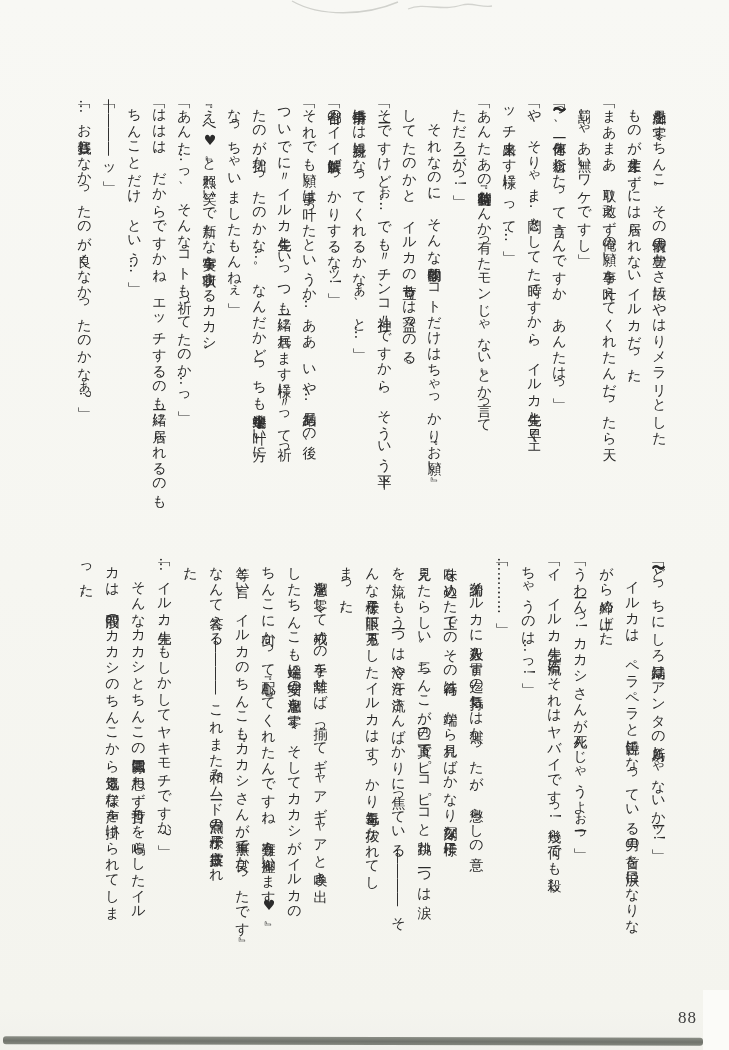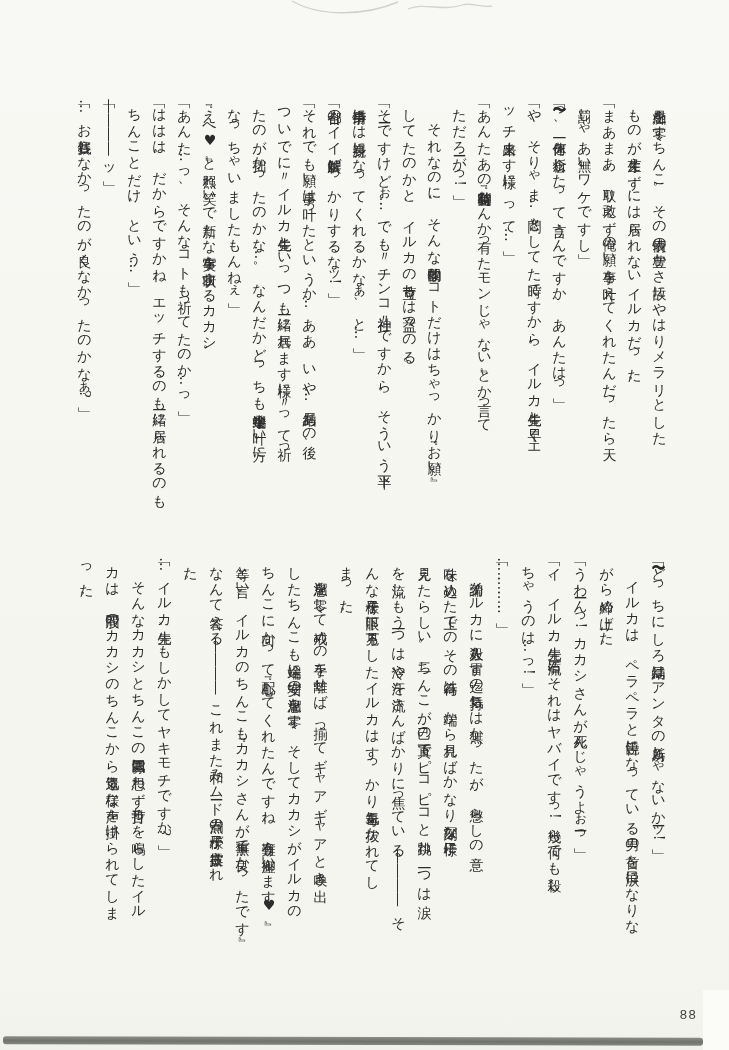--- a/index.html
+++ b/index.html
@@ -22,22 +22,22 @@
     font-size:14px;
     color:#2b2b2b;
     letter-spacing:.2px;
   }
   .vblock .vline{white-space:nowrap;}
   .vblock.top{top:99px;right:57px;height:448px;line-height:25px;}
   .vblock.bottom{top:557px;right:57px;height:452px;line-height:26px;}
   .vline.indent{padding-top:14px;}
   .page-number{
     position:absolute;top:1008px;right:32px;
-    font-family:Liberation Mono, monospace;
-    font-size:13px;color:#3f3f3f;letter-spacing:1px;
+    font-family:Liberation Serif, serif;
+    font-size:17px;color:#3f3f3f;letter-spacing:1px;
   }
   .scan-edge{
     position:absolute;top:1037px;left:3px;width:700px;height:8px;
     background:linear-gradient(180deg,#8b8e86 0%,#70736c 55%,#84877f 100%);
     border-radius:3px;transform:rotate(.12deg);
   }
   .below-edge{
     position:absolute;top:1044px;left:0;right:0;bottom:0;background:#fcfcfa;
     z-index:-1;
   }

